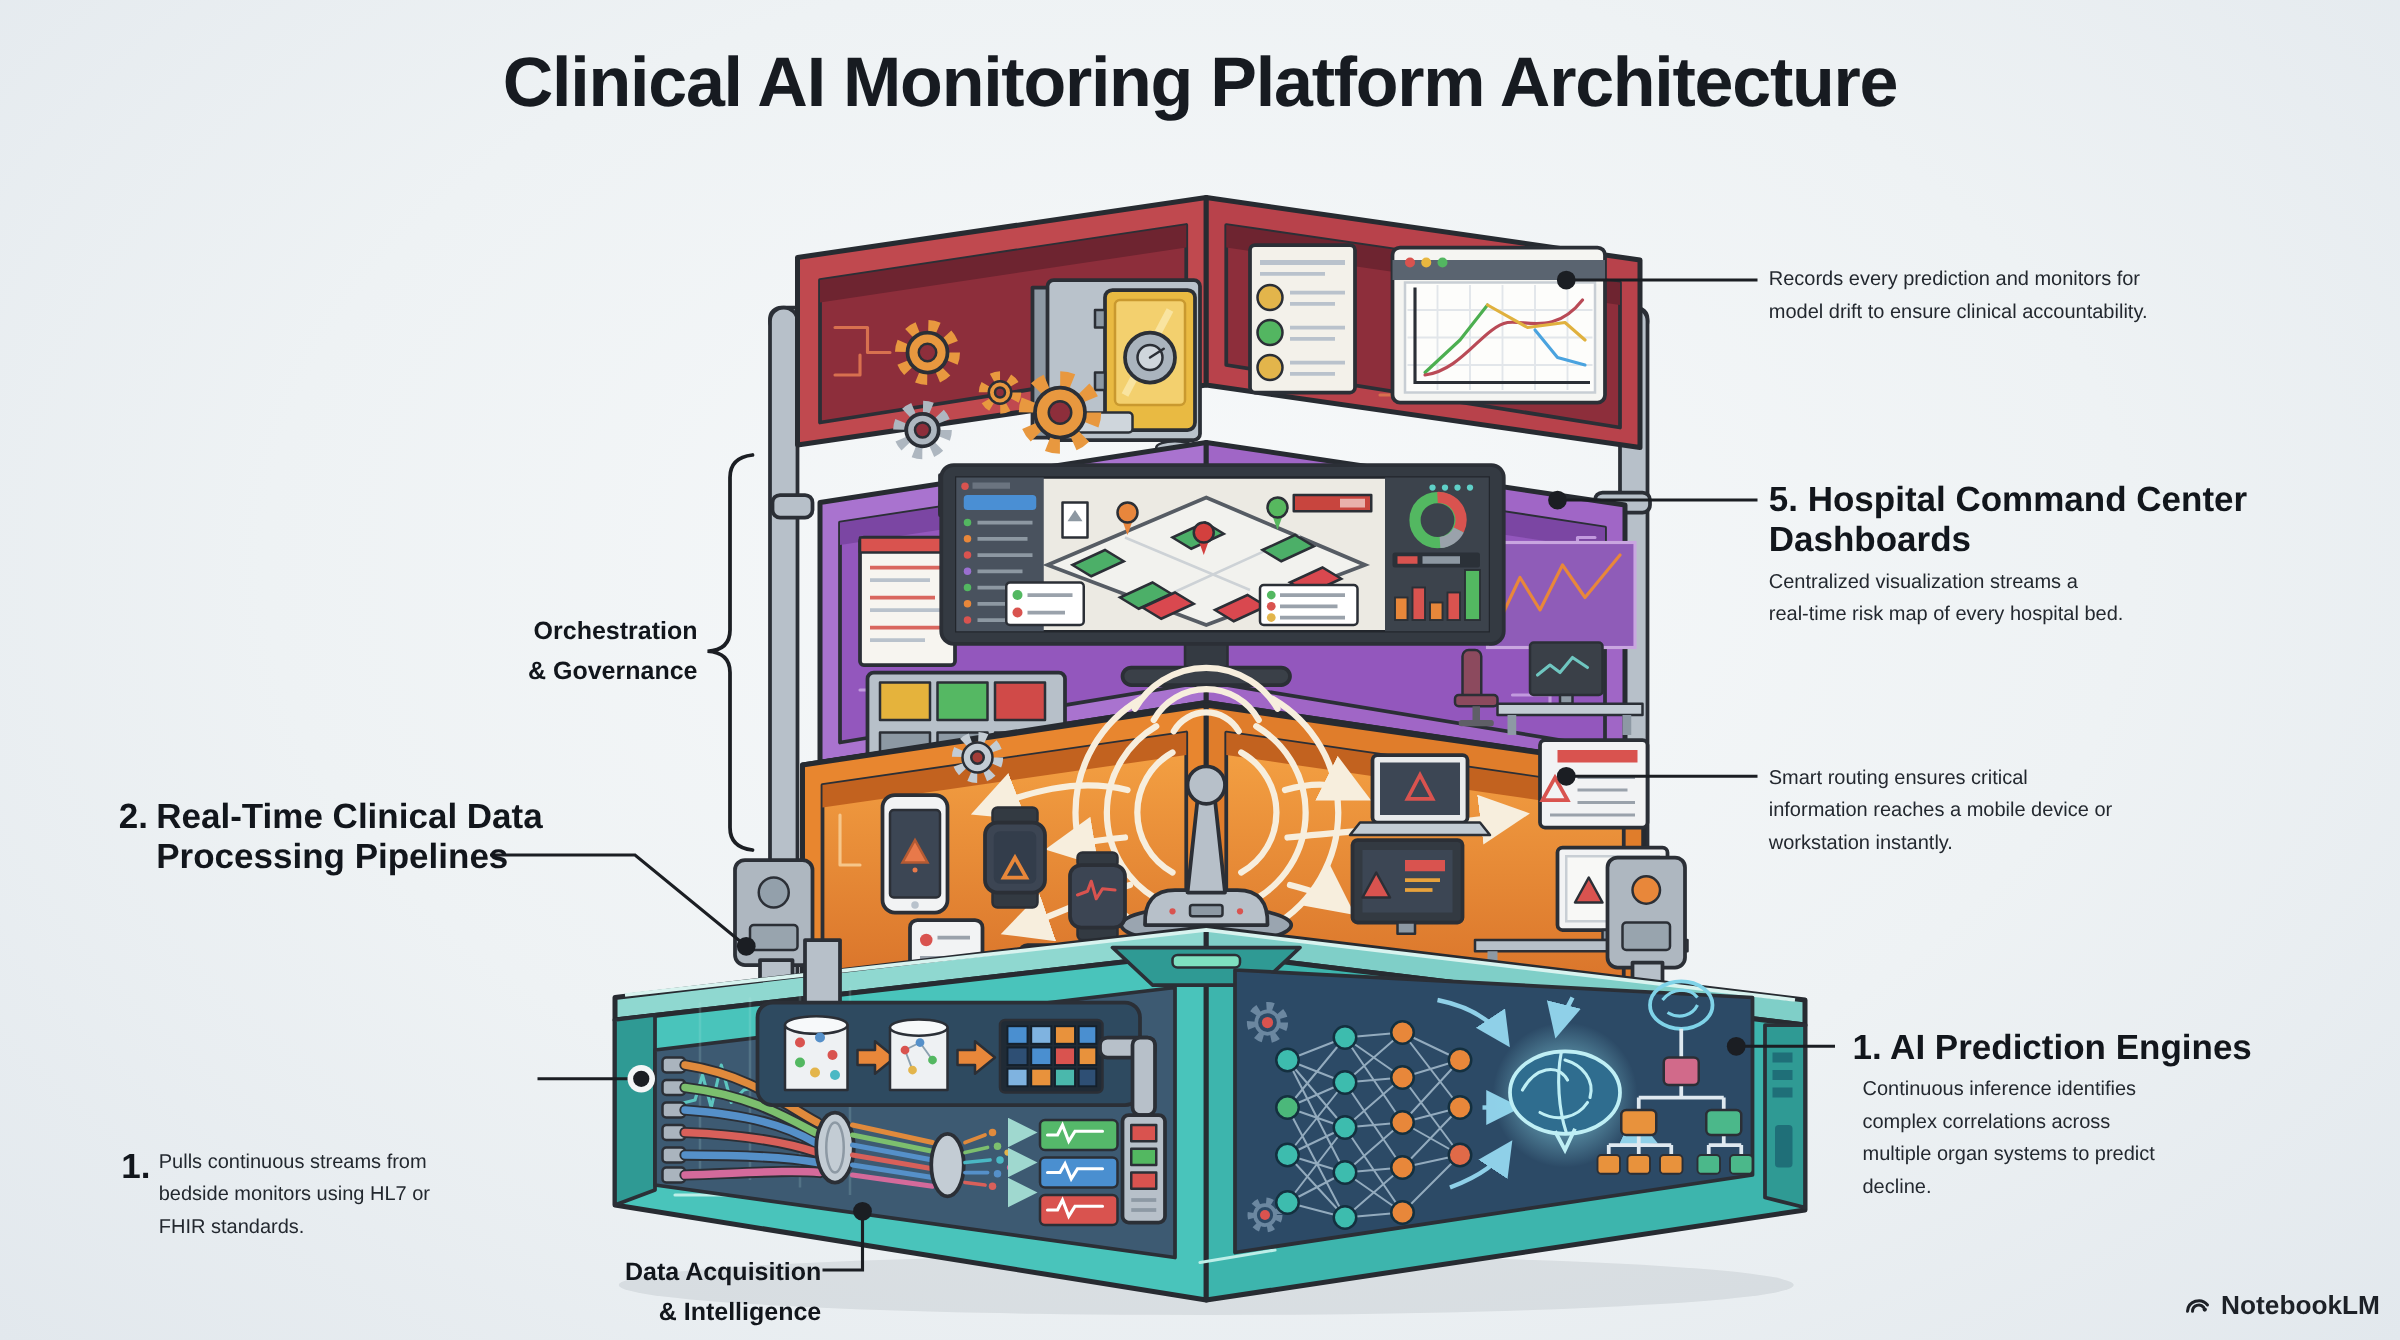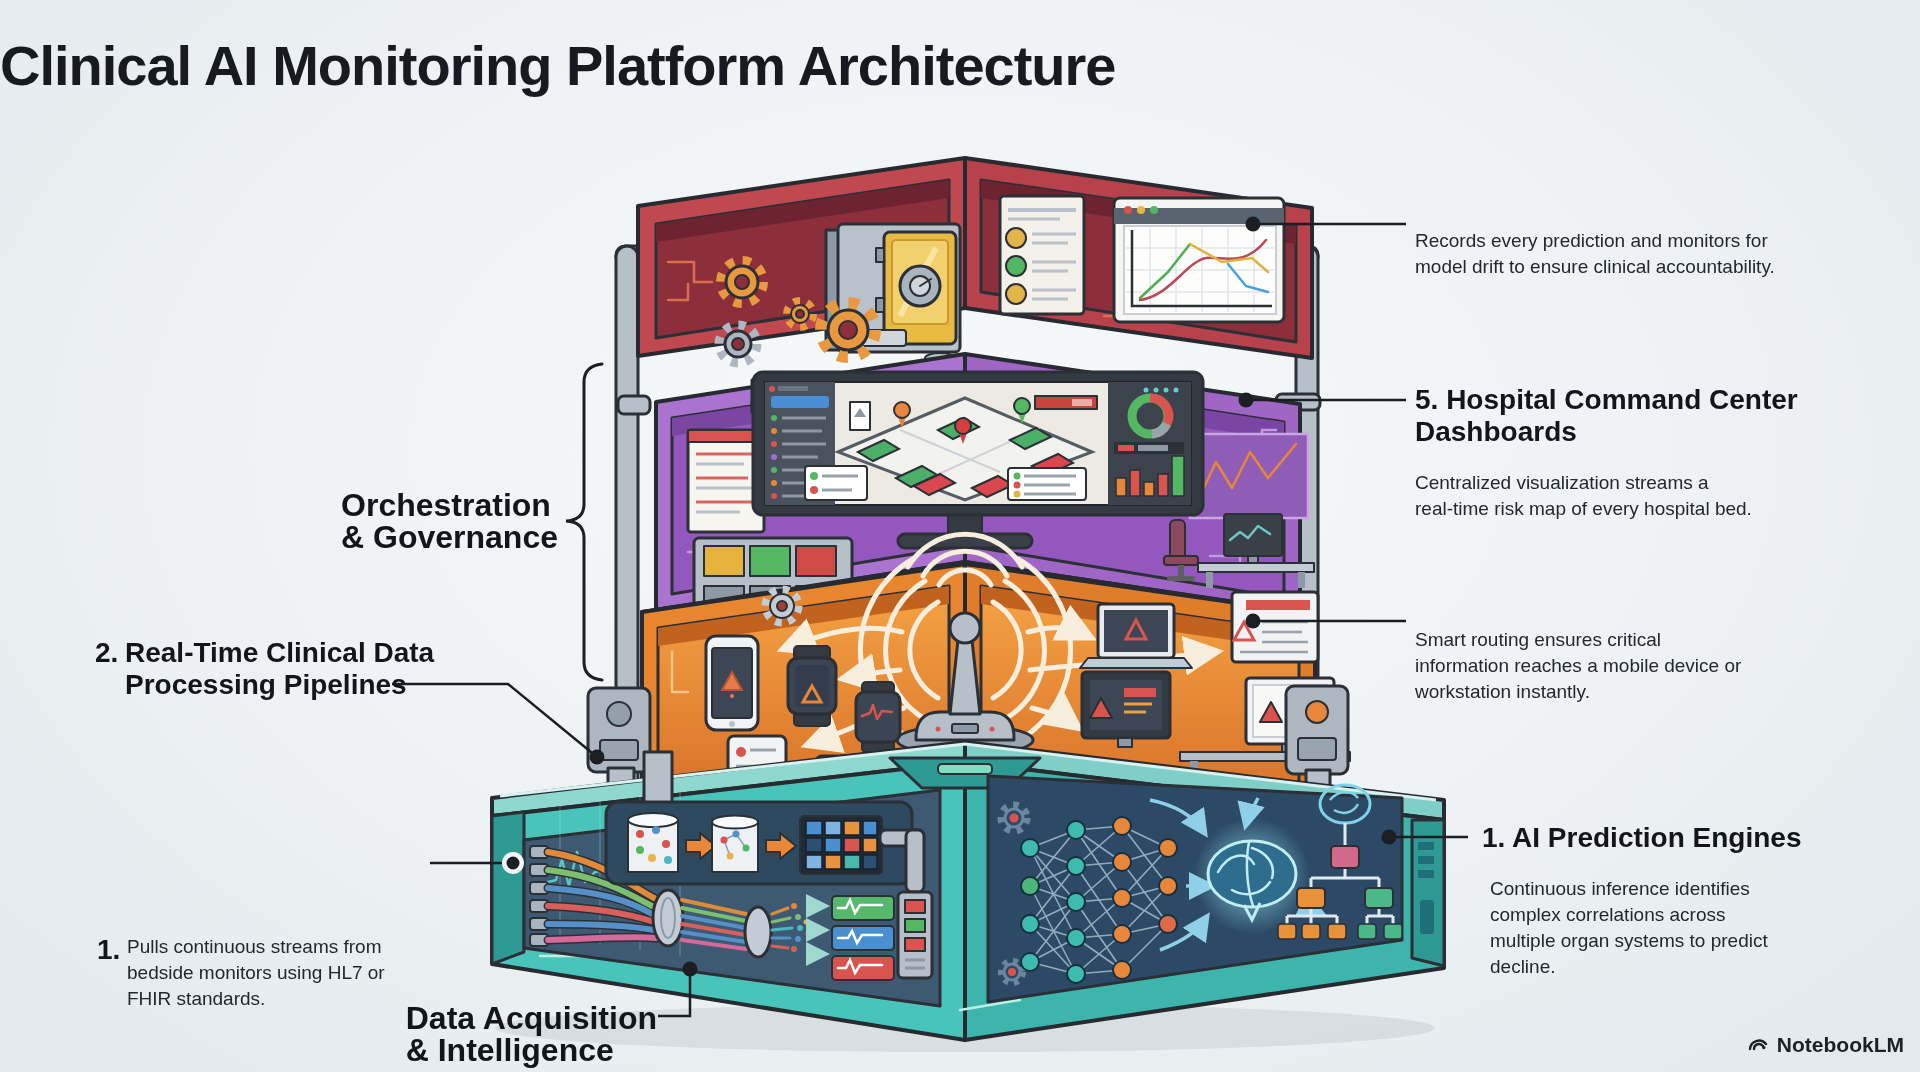--- a/index.html
+++ b/index.html
@@ -1,26 +1,26 @@
 <!DOCTYPE html>
 <html><head>
 <meta charset="utf-8">
 <style>
   html,body{margin:0;padding:0}
   body{width:1920px;height:1072px;position:relative;overflow:hidden;
        background:radial-gradient(ellipse at 50% 42%, #f7f9fa 0%, #eef2f4 55%, #e2e8ed 100%);
        font-family:"Liberation Sans",sans-serif;color:#181c22}
   .abs{position:absolute}
-  #title{left:0;top:34px;width:1920px;font-size:56px;line-height:64px;
+  #title{left:0;top:34px;width:1920px;text-align:center;font-size:56px;line-height:64px;
          font-weight:bold;letter-spacing:-1px;color:#171b21}
   .h{font-weight:bold;font-size:28px;line-height:32px;color:#12161c;white-space:pre-line}
-  .b{font-size:19px;line-height:26px;color:#23282f;white-space:pre-line;margin-top:22px}
+  .b{font-size:16px;line-height:26px;color:#23282f;white-space:pre-line;margin-top:5px}
   .ann-left{padding-left:30px;position:relative}
   .ann-left .num{position:absolute;left:0;top:0;font-weight:bold;font-size:28px;color:#12161c}
-  .glabel{font-weight:bold;font-size:32px;line-height:32px;color:#12161c;white-space:pre-line;text-align:left}
+  .glabel{font-weight:bold;font-size:20px;line-height:32px;color:#12161c;white-space:pre-line;text-align:right}
   #watermark{display:flex;align-items:flex-end;gap:7px;font-size:21px;font-weight:bold;color:#1d2127}
   svg#illo{position:absolute;left:0;top:0}
   
   .o4{stroke:#272b31;stroke-width:4;stroke-linejoin:round}
   .o3{stroke:#2b2f36;stroke-width:3;stroke-linejoin:round;stroke-linecap:round}
   .o2{stroke:#2b2f36;stroke-width:2;stroke-linejoin:round;stroke-linecap:round}
   .nf{fill:none}
   .ld{stroke:#1b1e23;stroke-width:2.5;fill:none}
   .wav{stroke:#f7eedd;stroke-width:5;fill:none;stroke-linecap:round}
   .tr{fill:none;stroke-width:2.5;stroke-linecap:round;stroke-linejoin:round}

